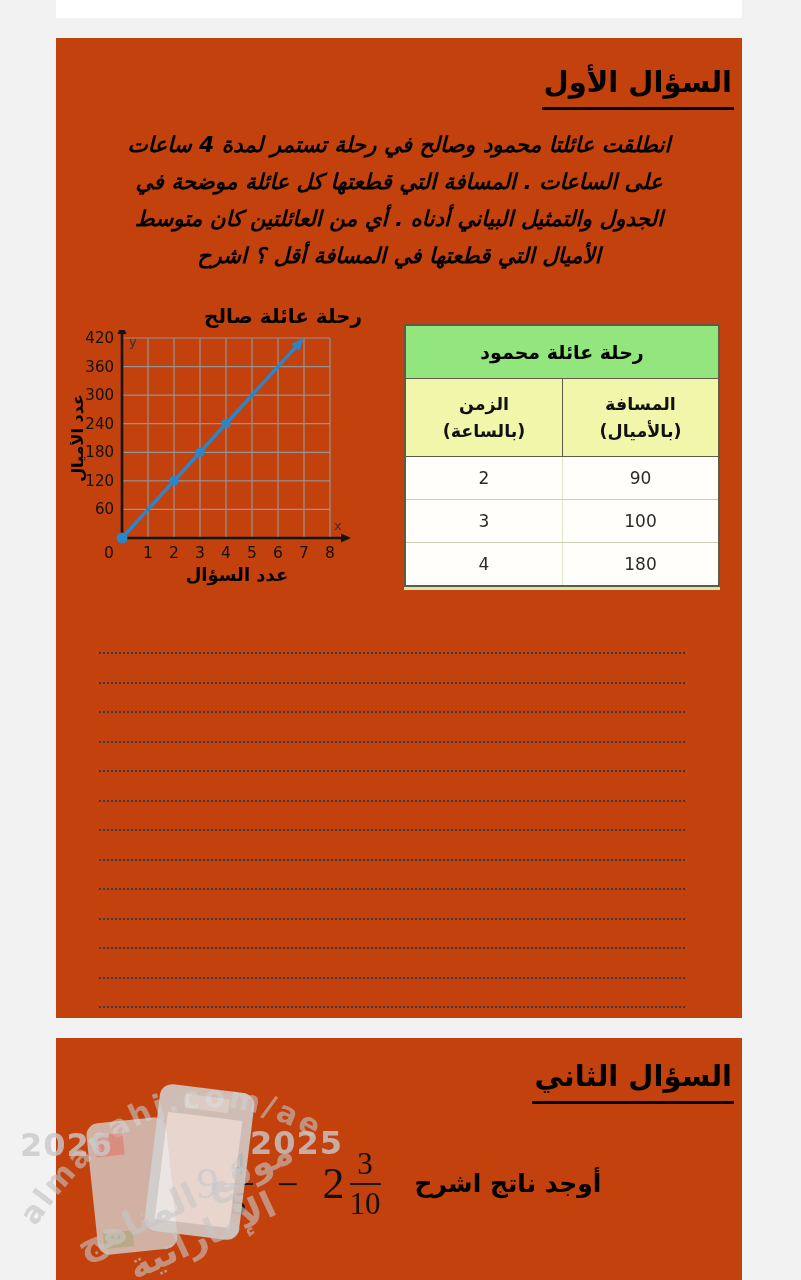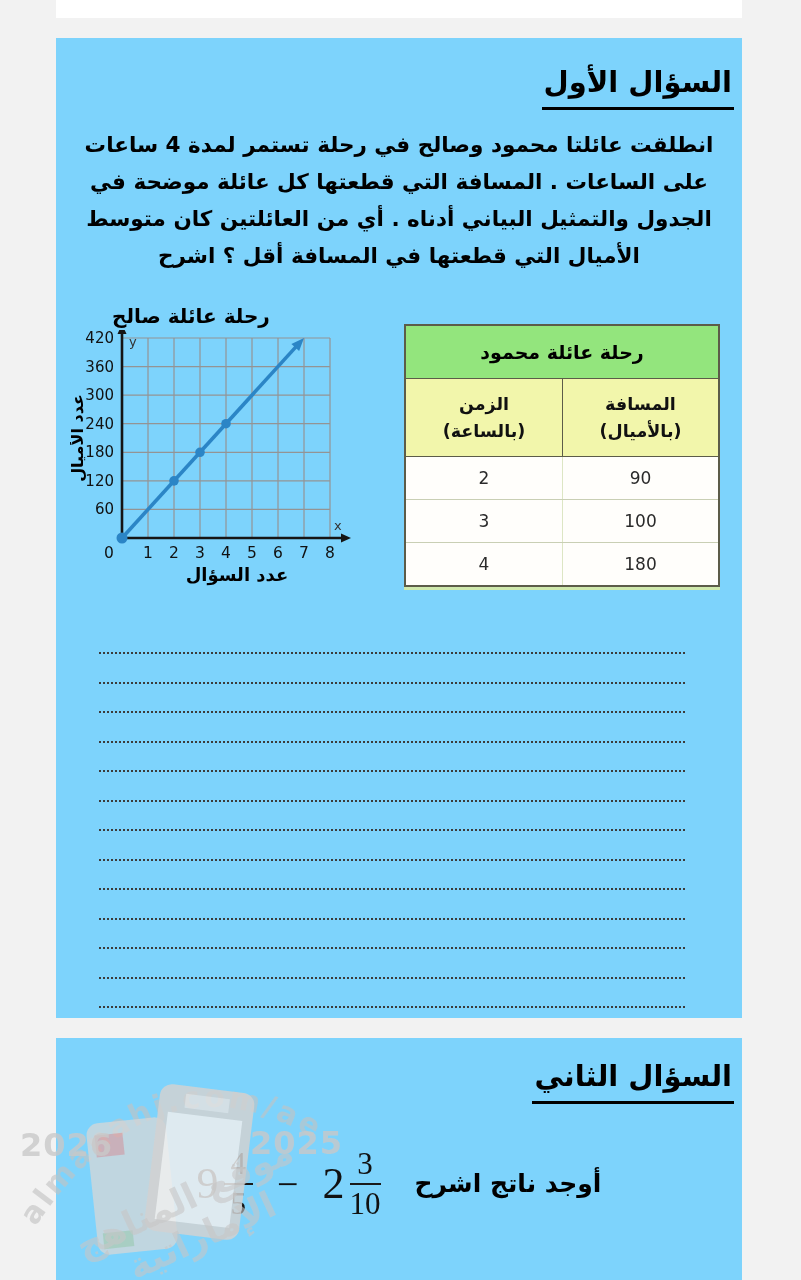--- a/index.html
+++ b/index.html
@@ -4,41 +4,41 @@
 <style>
   html,body{margin:0;padding:0;}
   body{
     width:801px;height:1280px;position:relative;overflow:hidden;
     background:#f2f2f2;
     font-family:"DejaVu Sans", sans-serif;
     -webkit-font-smoothing:antialiased;
   }
   
   .prev-page-strip{position:absolute;left:56px;top:0;width:686px;height:18px;background:#ffffff;}
-  .card{position:absolute;left:56px;width:686px;background:#7dd3fc;}
+  .card{position:absolute;left:56px;width:686px;background:#c2410c;}
   .card1{top:38px;height:980px;}
   .card2{top:1038px;height:242px;}
 
   
   .title-row{direction:rtl;text-align:right;padding-right:8px;}
   .q-title{
     display:inline-block;font-weight:bold;font-size:29px;color:#000;
     border-bottom:3.5px solid #000;padding:0 2px 7px 2px;line-height:1.25;
   }
   .card1 .title-row{margin-top:26px;}
   .card2 .title-row{margin-top:20px;}
 
   
   .q-body{direction:rtl;text-align:center;margin-top:16px;font-weight:bold;
-    font-size:21.5px;line-height:37px;color:#000;}
+    font-size:21.5px;line-height:37px;color:#000;font-style:italic;}
 
   
   .fig-row{display:flex;align-items:flex-start;margin-top:30px;padding-left:14px;}
   .chart-wrap{width:292px;}
-  .chart-title{font-weight:bold;font-size:20px;color:#000;text-align:left;
+  .chart-title{font-weight:bold;font-size:20px;color:#000;text-align:right;
     padding-left:42px;direction:rtl;margin-bottom:2px;}
   .chart-xlabel{font-weight:bold;font-size:18px;color:#000;text-align:center;
     padding-left:42px;direction:rtl;margin-top:-2px;}
 
   
   .table-wrap{width:316px;margin-left:42px;margin-top:20px;}
   .m-table{border:2px solid #5c5c49;border-bottom:2px solid #5c5c49;box-shadow:0 3px 0 #cfe9ad;}
   .m-title{background:#93e57d;border-bottom:1.5px solid #5c5c49;text-align:center;
     font-weight:bold;font-size:19px;color:#000;padding:15px 4px;direction:rtl;}
   .m-head{display:flex;direction:rtl;background:#f2f6ab;border-bottom:1.5px solid #5c5c49;}

